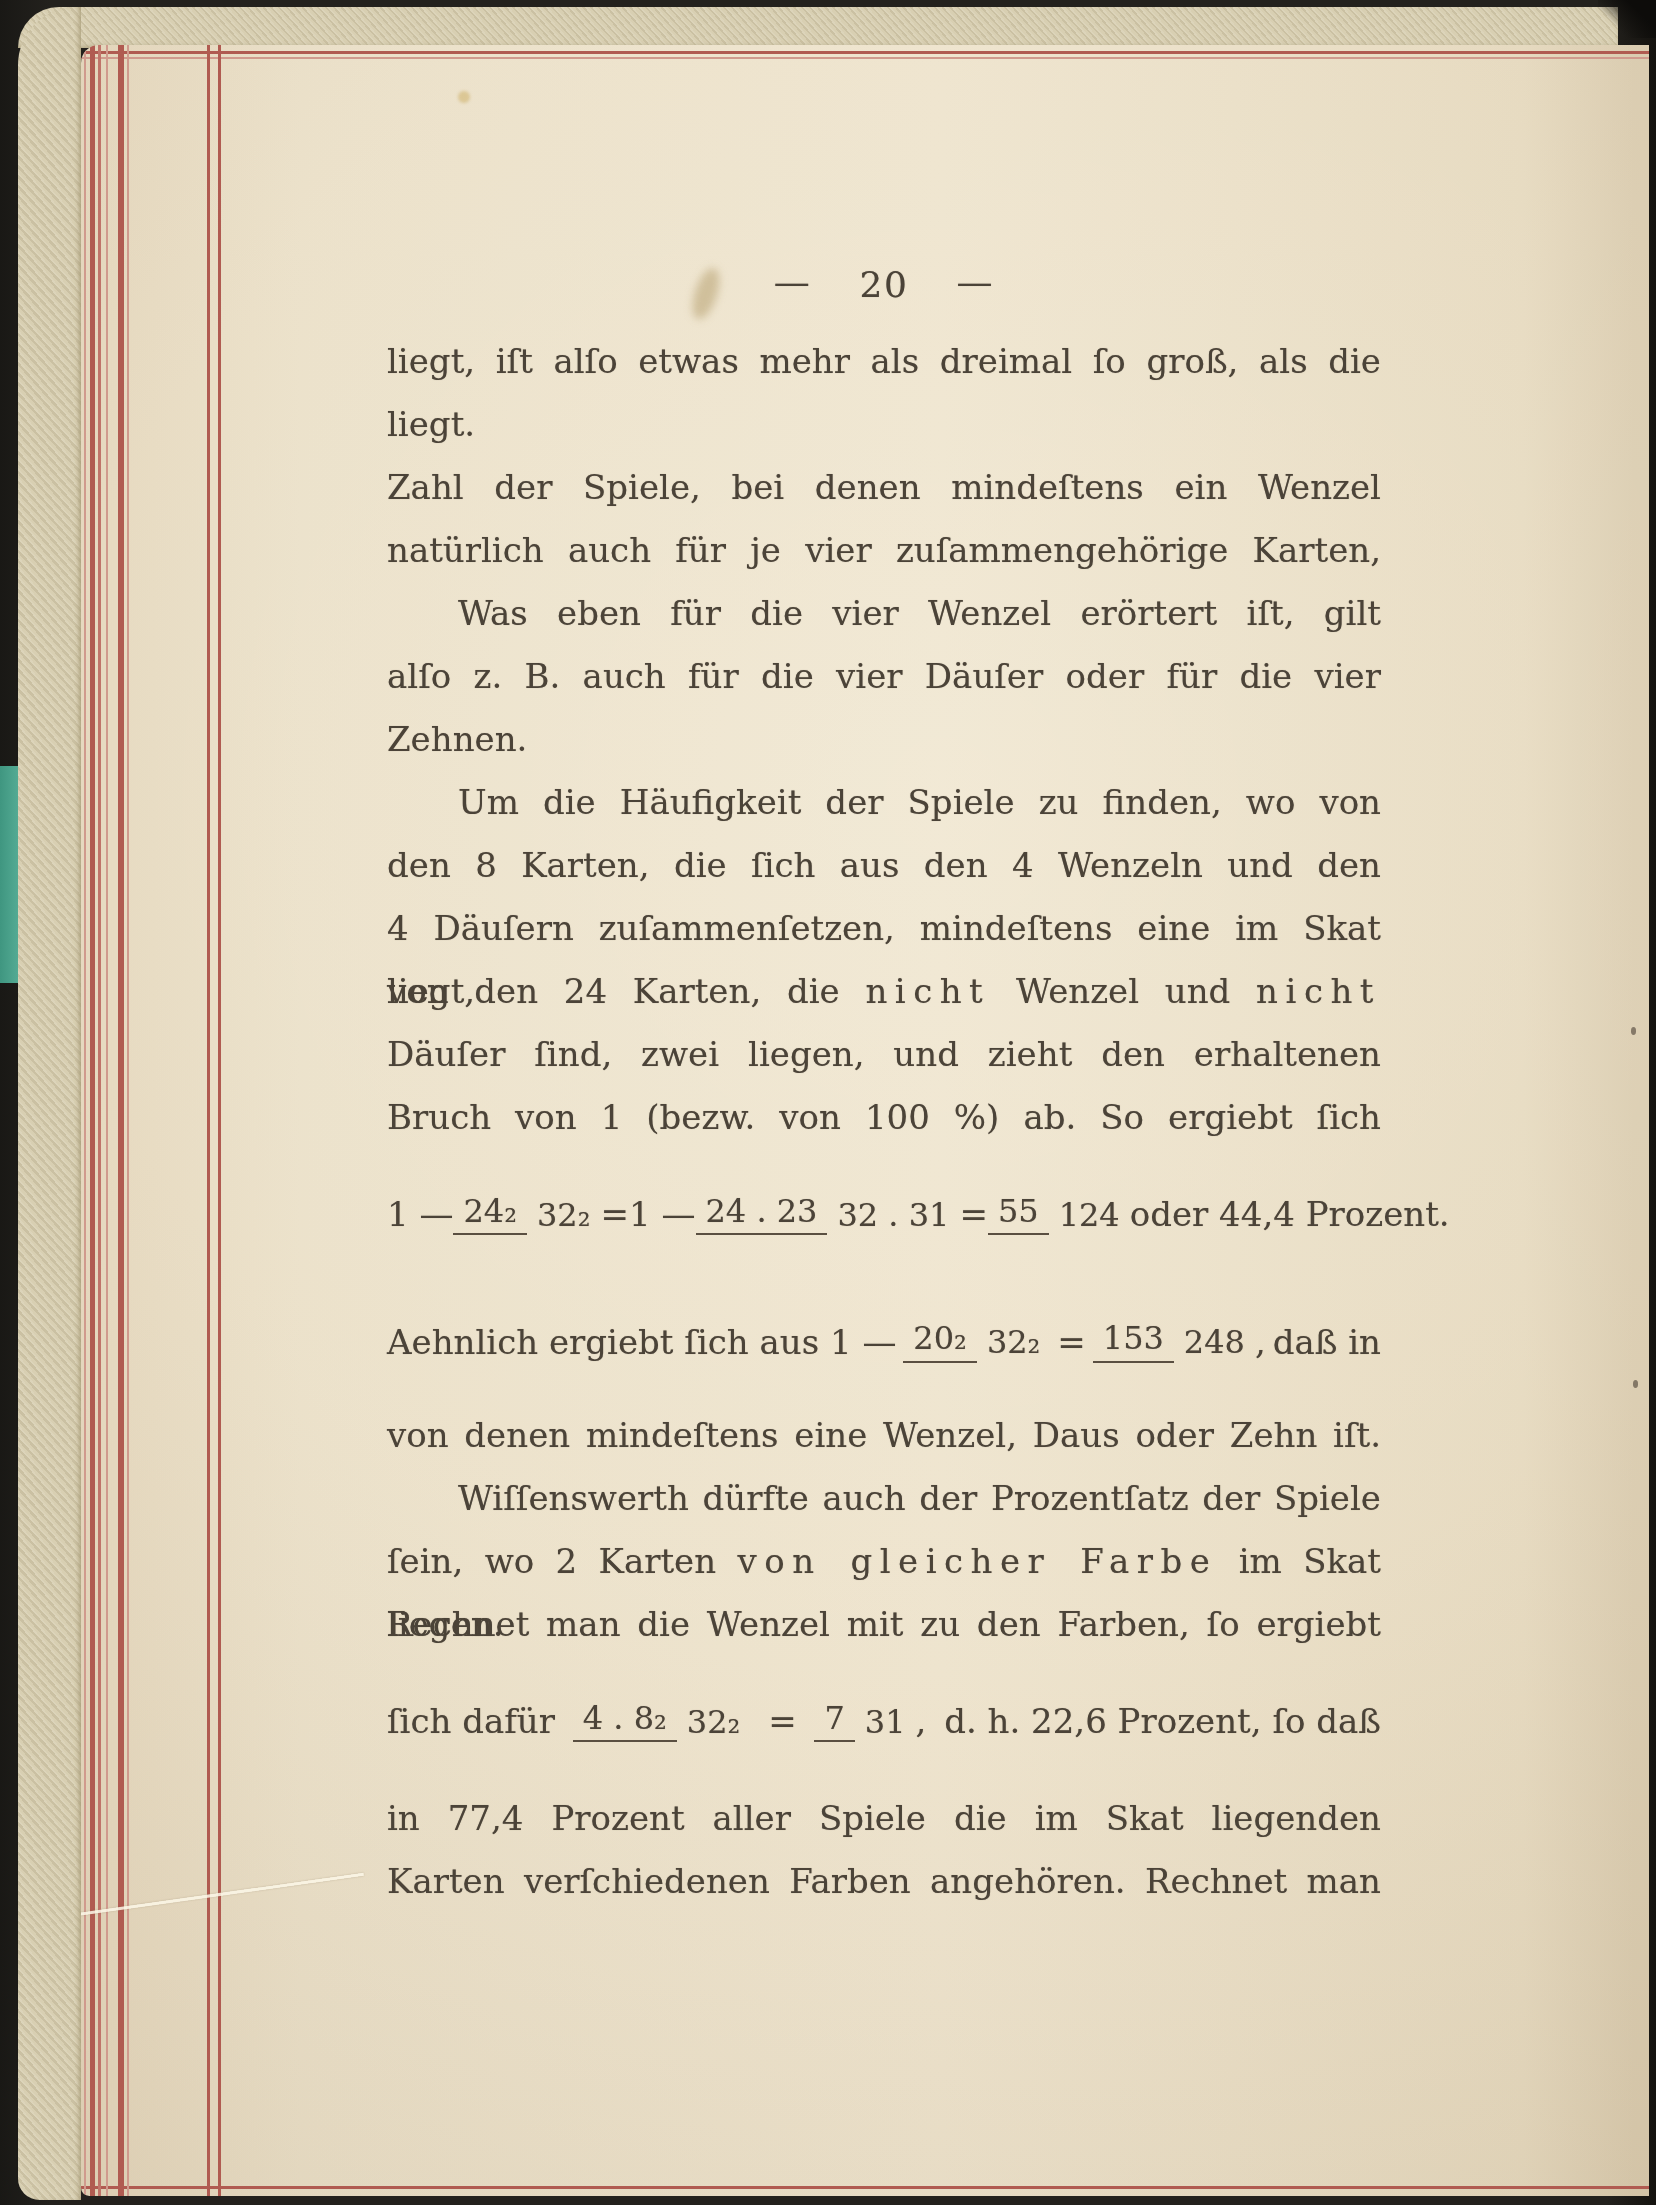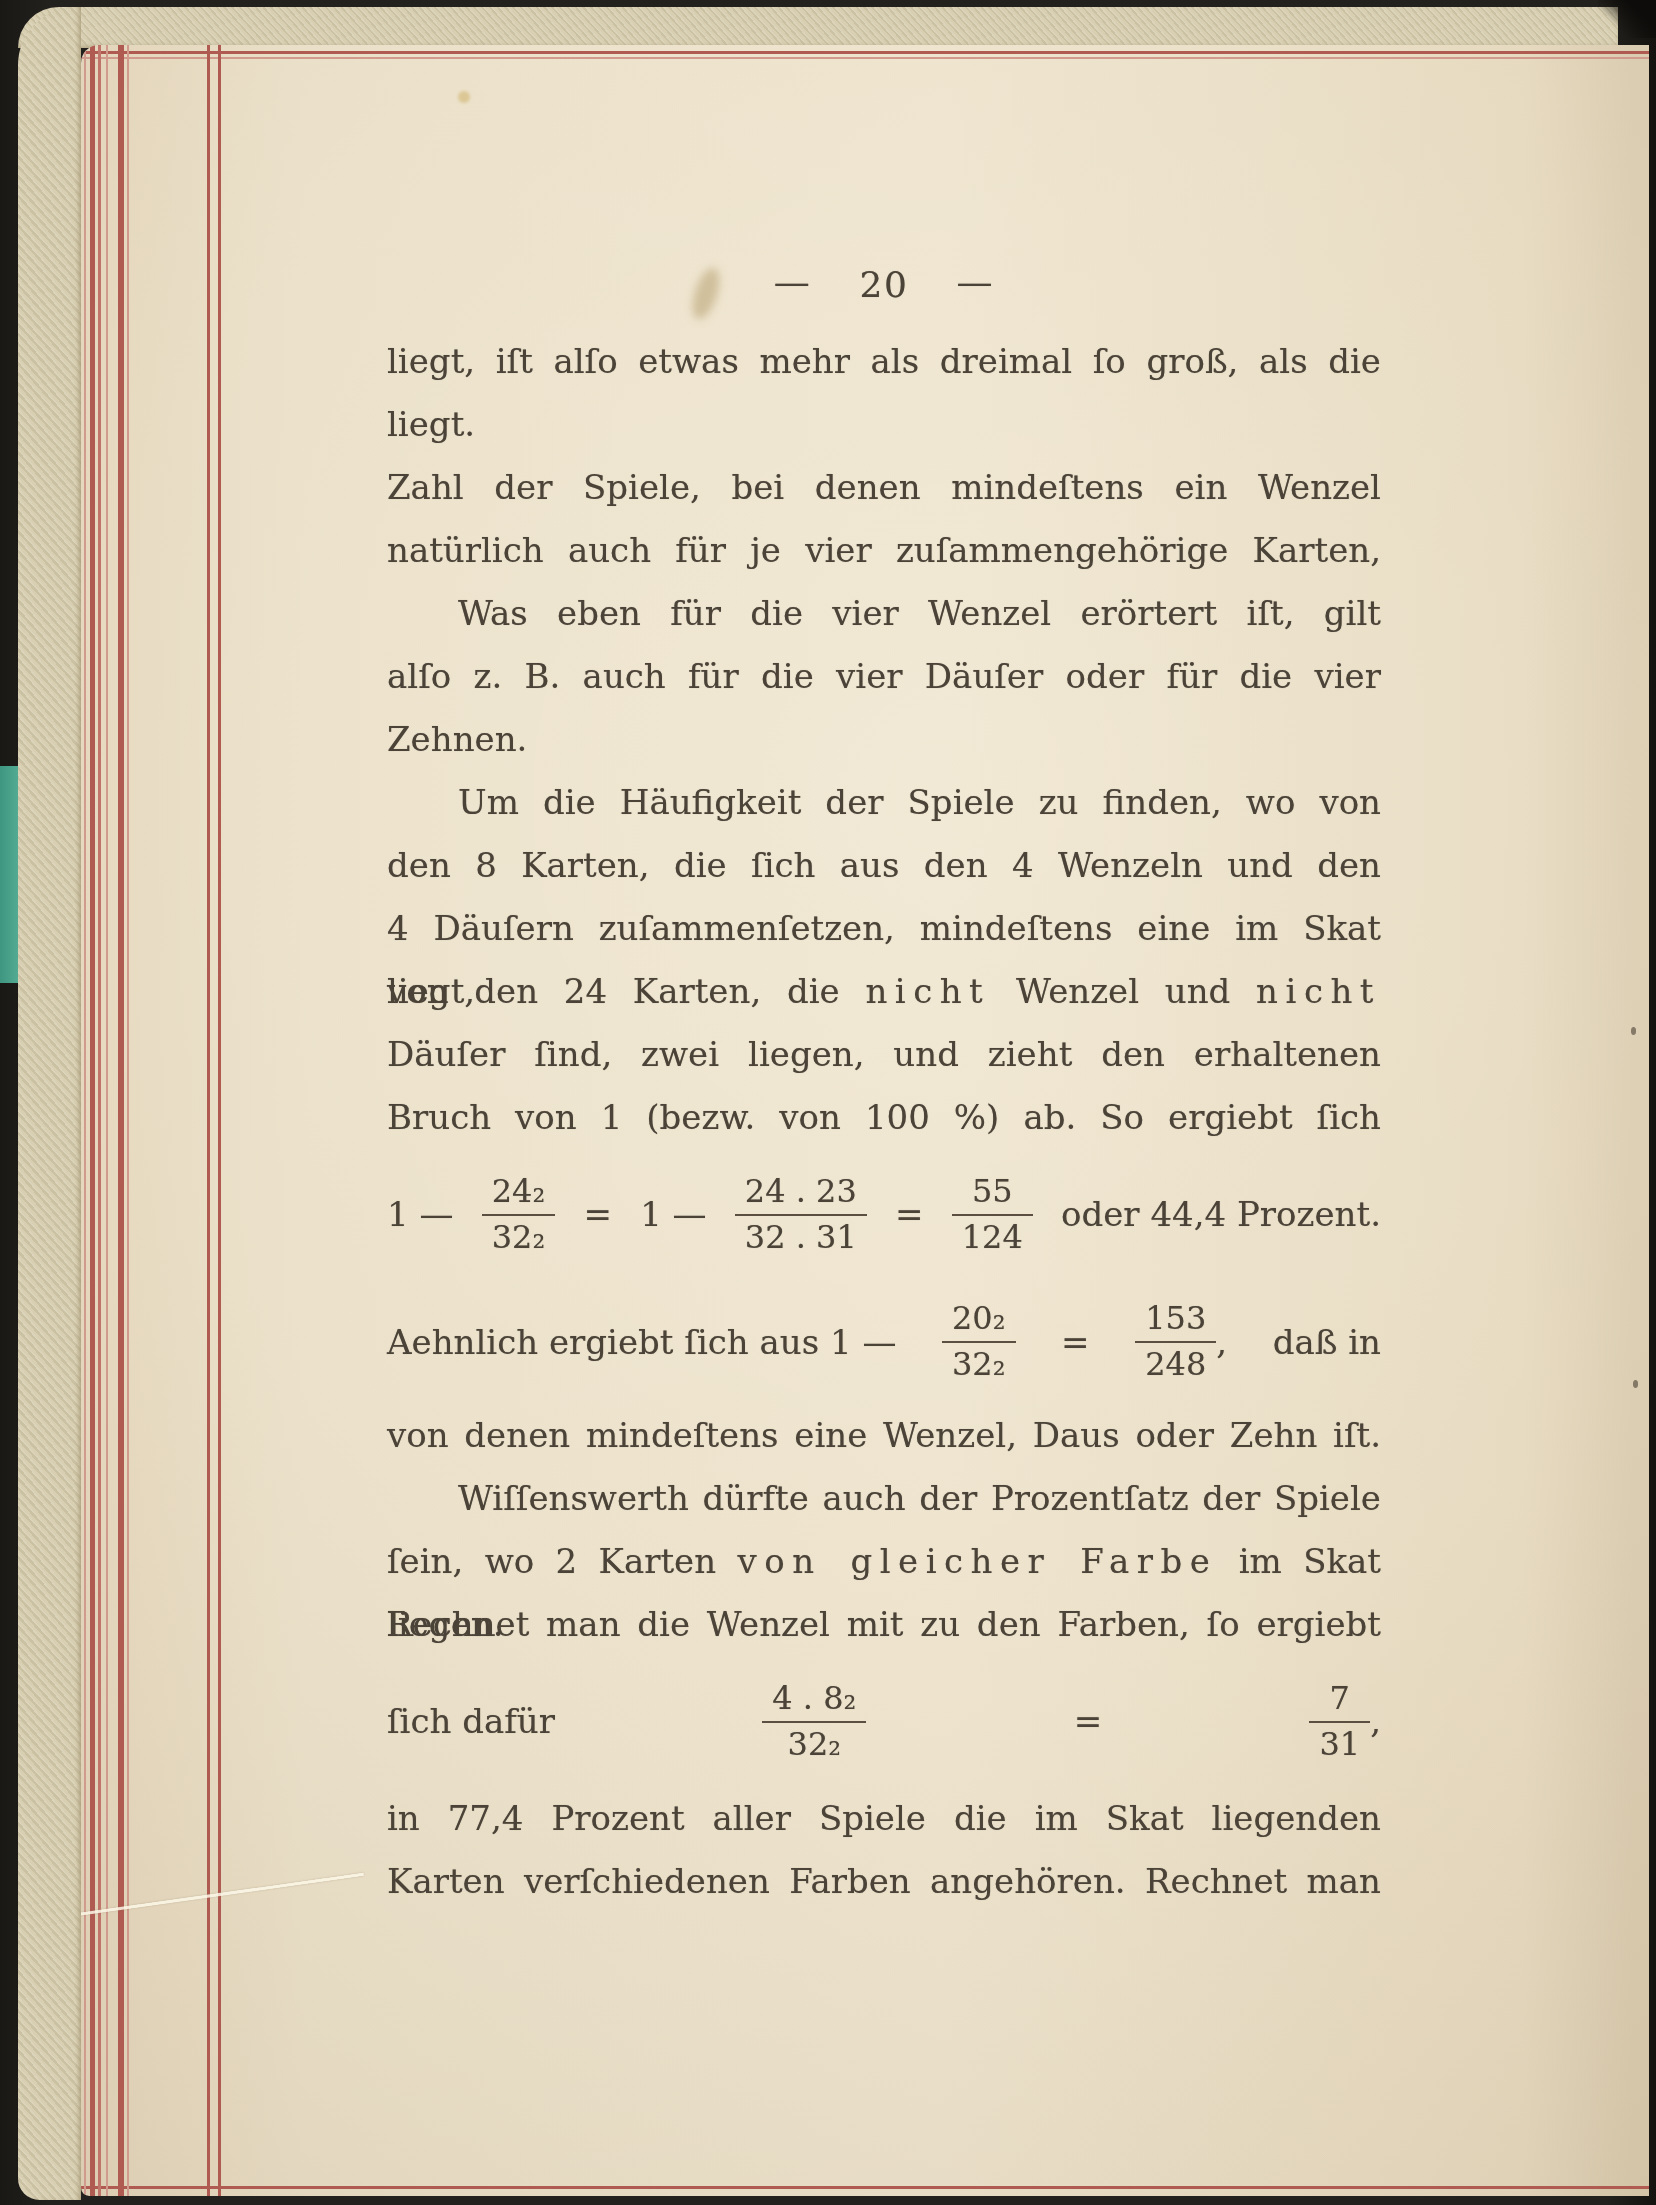--- a/index.html
+++ b/index.html
@@ -65,21 +65,21 @@
   .pageno .dash{margin:0 48px;transform:translateY(-3.3px);}
   .ln{height:63px;white-space:nowrap;}
   .j{text-align:justify;text-align-last:justify;white-space:normal;}
   .indent{padding-left:71px;}
   .sp{letter-spacing:7.5px;}
   .frow{
     height:131px;display:flex;align-items:center;justify-content:space-between;
     white-space:nowrap;
   }
   .frow.short{height:124px;}
-  .frac{display:inline-flex;flex-direction:column;align-items:stretch;text-align:center;
+  .frac{display:inline-flex;flex-direction:row;align-items:stretch;text-align:center;
         font-size:32px;line-height:1.12;}
   .frac .num{padding:0 10px 4.1px;border-bottom:2.5px solid #5a4f41;}
   .frac .den{padding:4.1px 10px 0;}
   .nospace{display:inline-flex;align-items:center;}
   
   .stain{
     position:absolute;left:614px;top:222px;width:21.5px;height:53px;
     background:rgba(146,114,48,.33);border-radius:50%;
     transform:rotate(18deg);filter:blur(4.1px);
   }
@@ -197,20 +197,21 @@
           <span class="den">32₂</span>
         </span>
         <span>=</span>
         <span class="nospace">
           <span class="frac">
             <span class="num">7</span>
             <span class="den">31</span>
           </span>
           <span>,</span>
         </span>
+        <span>d. h. 22,6 Prozent, ſo daß</span>
       </div>
 
       <div class="ln j">in 77,4 Prozent aller Spiele die im Skat liegenden</div>
       <div class="ln j">Karten verſchiedenen Farben angehören.  Rechnet man</div>
 
     </div>
   </div>
 </div>
 
 

